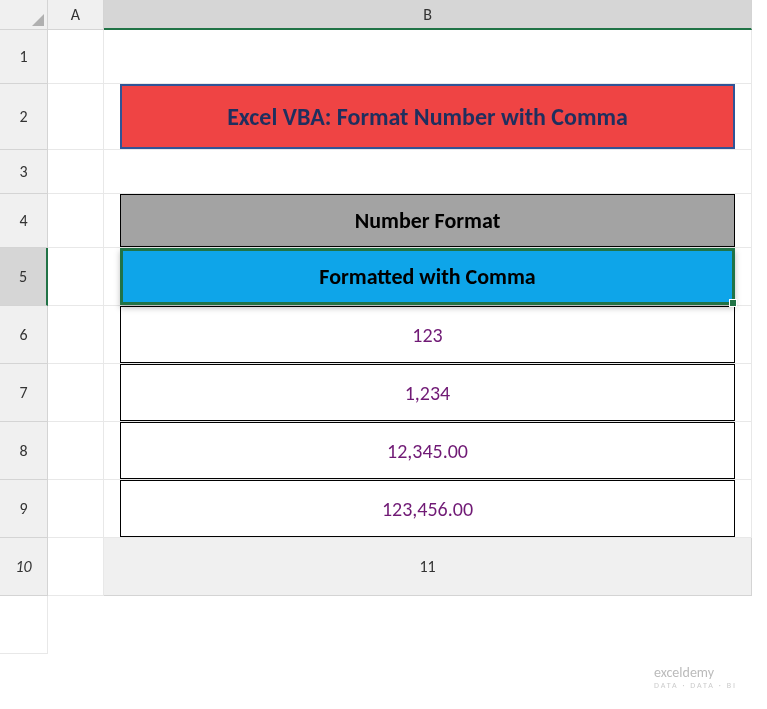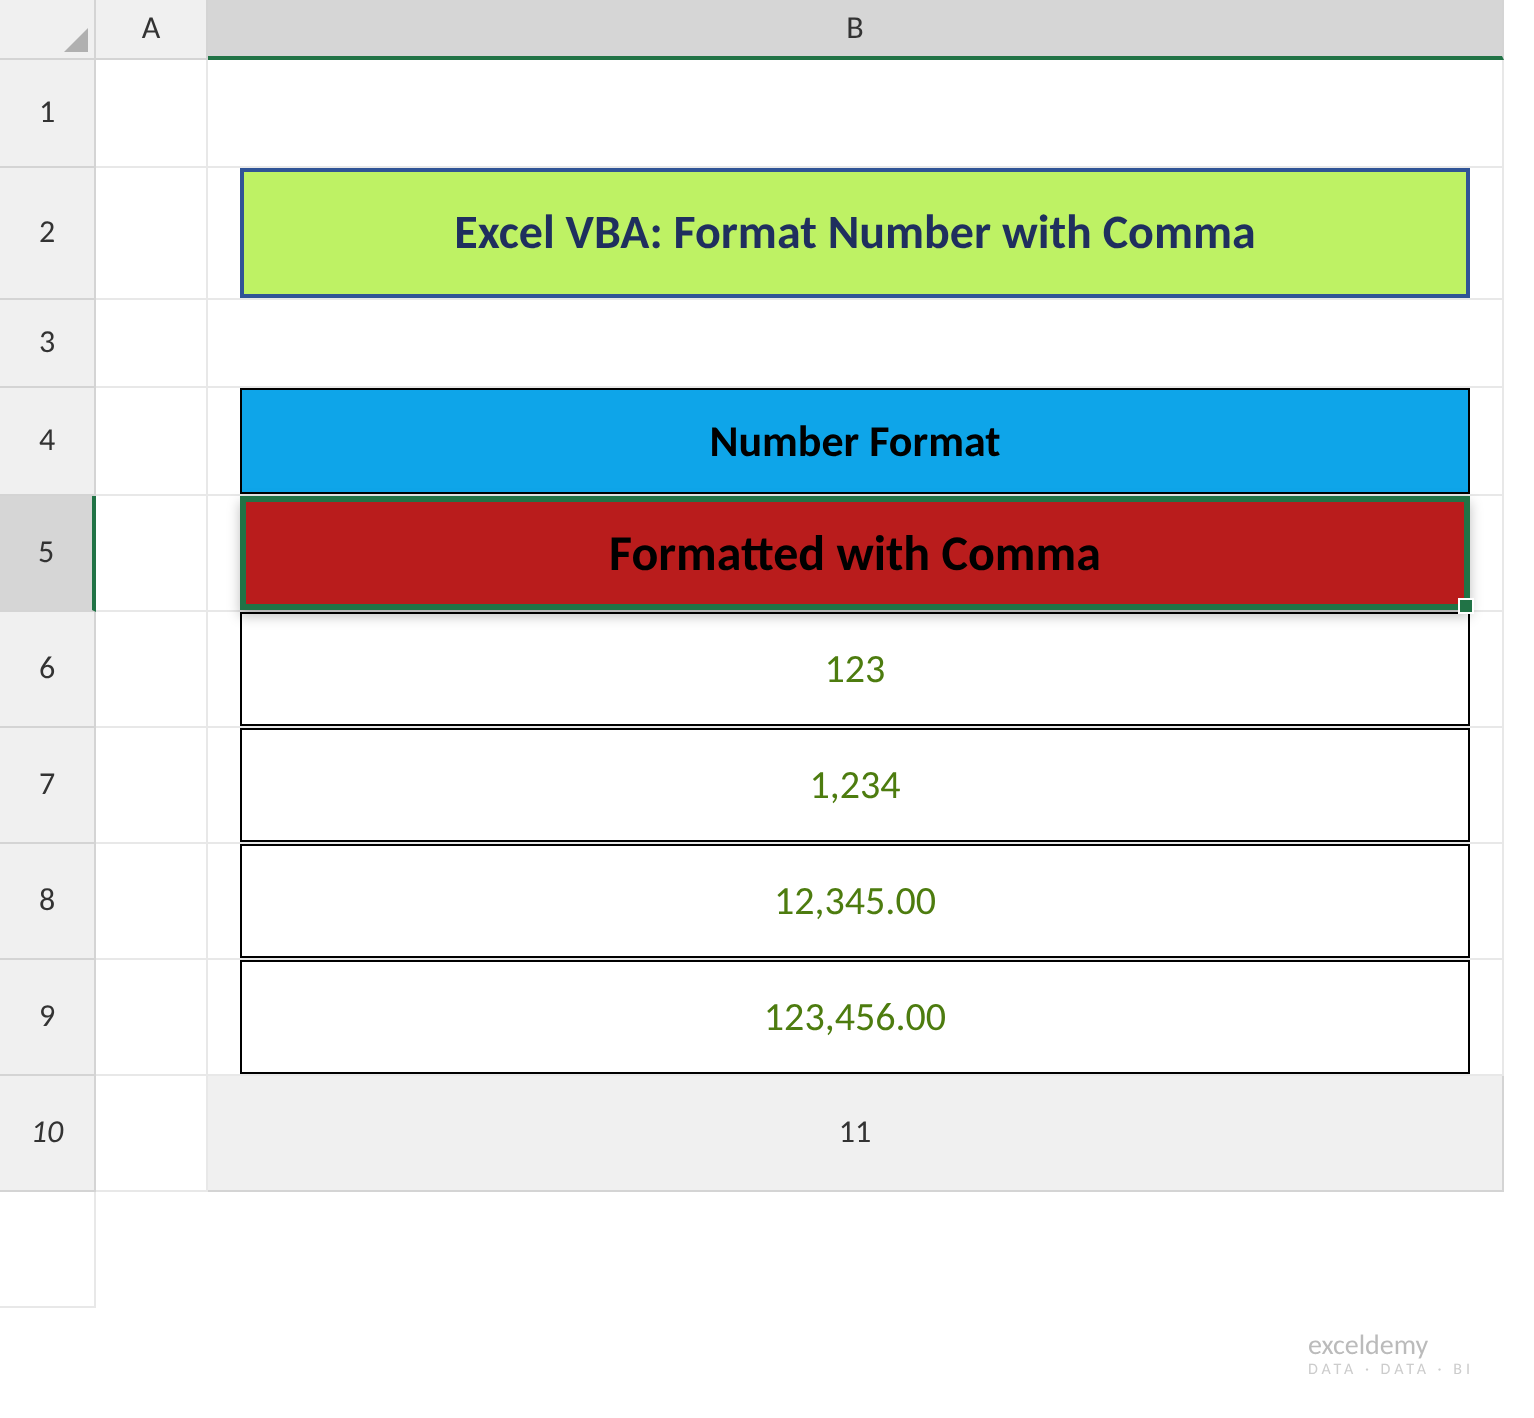--- a/index.html
+++ b/index.html
@@ -80,58 +80,58 @@
     .row-4 { height: 54px; }
     .row-5 { height: 58px; }
     .row-6 { height: 58px; }
     .row-7 { height: 58px; }
     .row-8 { height: 58px; }
     .row-9 { height: 58px; }
     .row-10 { height: 58px; font-style: italic; }
     .row-11 { height: 58px; }
     
     .title-cell {
-      background: #bef264;
+      background: #ef4444;
       border: 2px solid #305496;
       font-weight: bold;
       font-size: 24px;
       color: #1f2f5e;
       margin: 0 16px;
     }
     .header-b4 {
-      background: #0ea5e9;
+      background: #a3a3a3;
       border: 1px solid #000;
       font-weight: bold;
       font-size: 22px;
       color: #000;
       margin: 0 16px;
     }
     .selected-cell {
-      background: #b91c1c;
+      background: #0ea5e9;
       border: 3px solid #217346;
       font-weight: bold;
-      font-size: 25px;
+      font-size: 22px;
       color: #000;
       margin: 0 16px;
       position: relative;
       box-shadow: 0 3px 6px rgba(0,0,0,0.25);
     }
     .fill-handle {
       position: absolute;
       right: -5px;
       bottom: -5px;
       width: 8px;
       height: 8px;
       background: #217346;
       border: 1px solid #fff;
     }
     .data-cell {
       border: 1px solid #000;
       font-size: 20px;
-      color: #4d7c0f;
+      color: #701a75;
       margin: 0 16px;
     }
     .cell-wrapper {
       display: flex;
       align-items: center;
       justify-content: center;
       width: 100%;
       height: 100%;
     }
     .col-b-wrapper {

